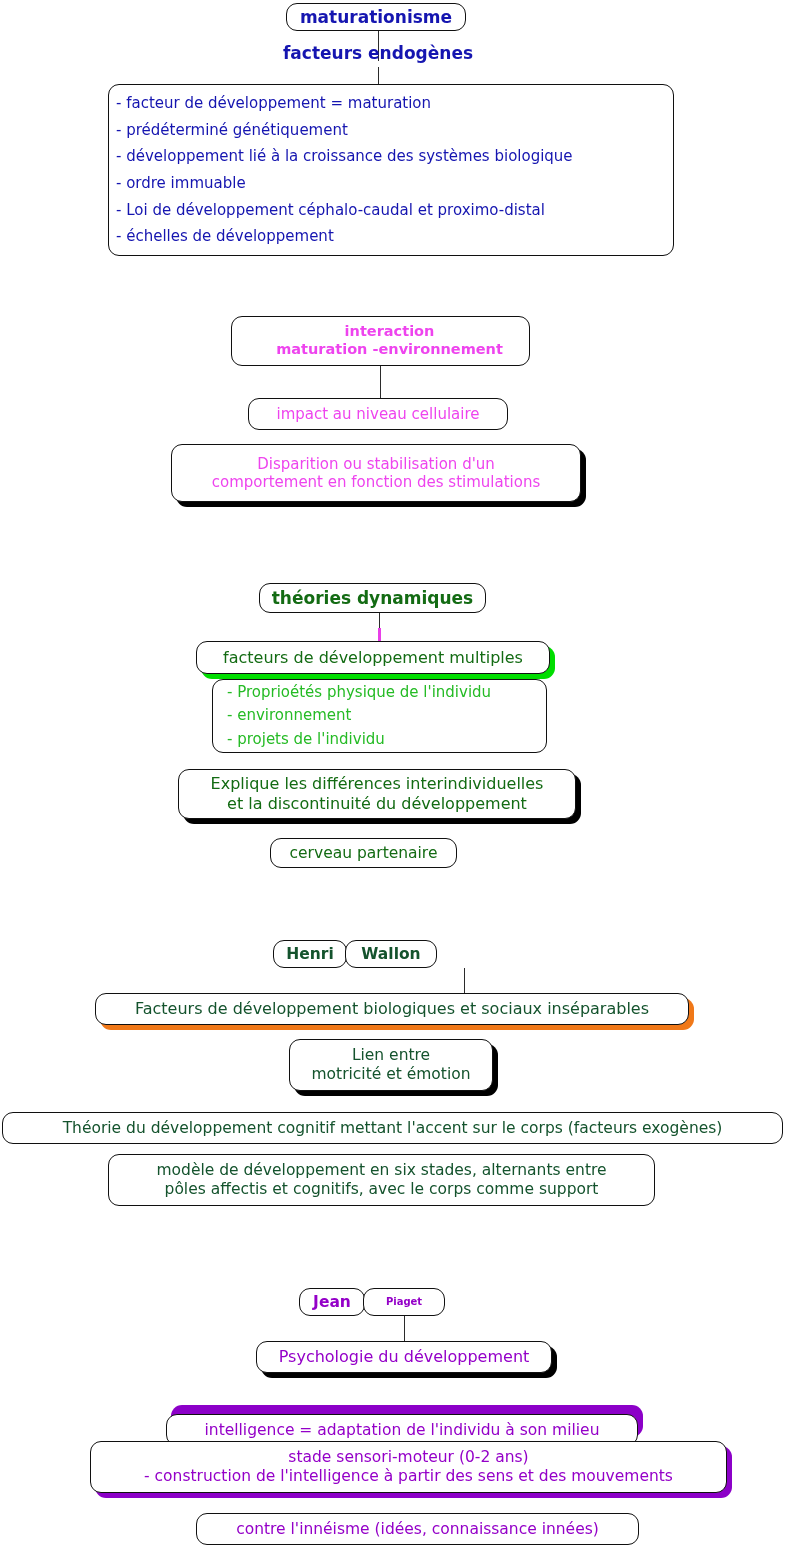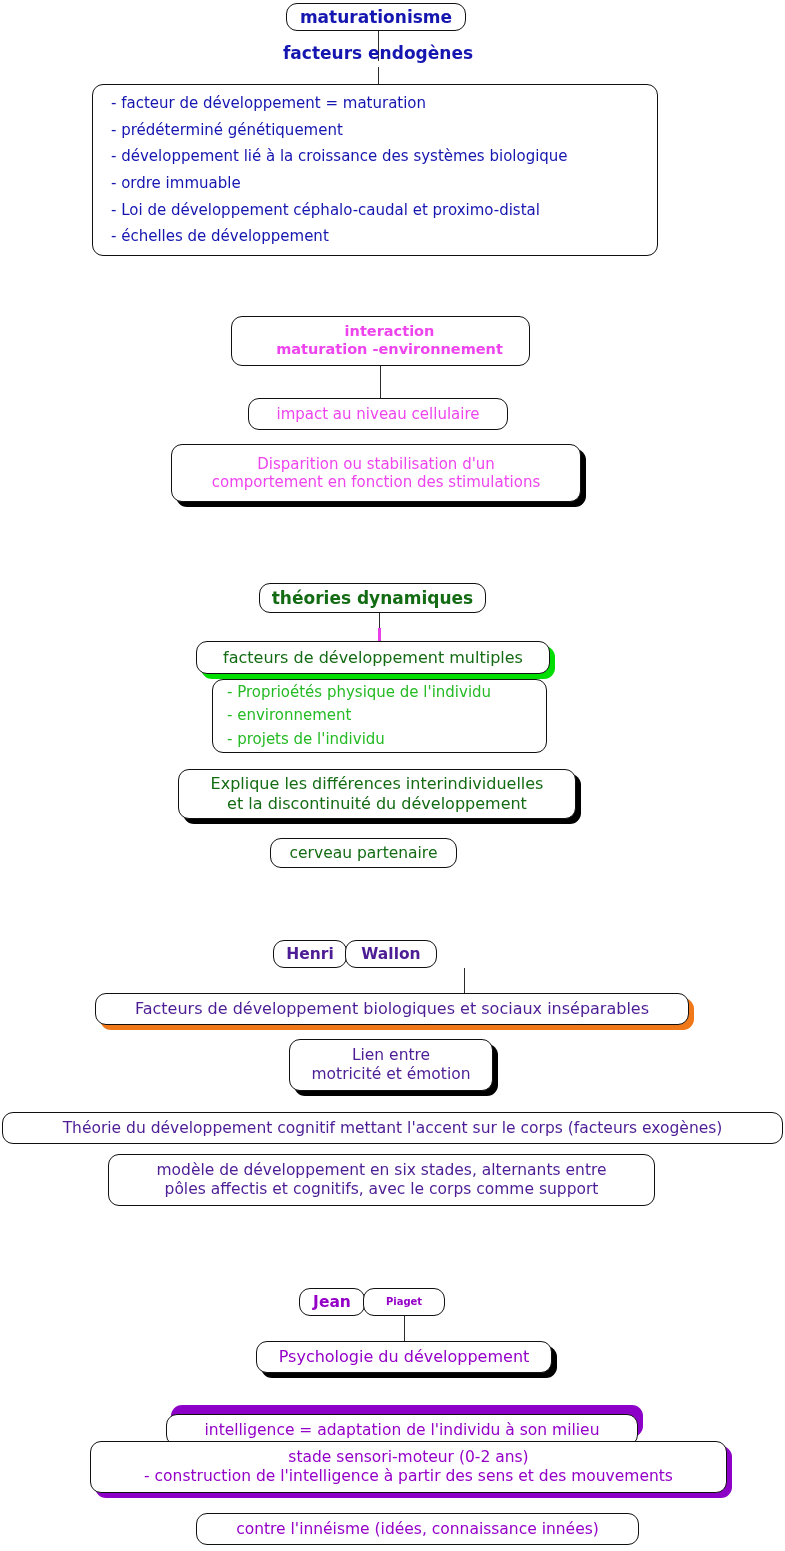--- a/index.html
+++ b/index.html
@@ -31,21 +31,21 @@
 
   
   .conn{position:absolute;background:#2b2b2b;width:1.4px;z-index:1;}
   .conn.magenta{background:#e83fe8;width:2.6px;}
 
   
   .c-blue   {color:#1515b0;}
   .c-magenta{color:#ee44ee;}
   .c-dgreen {color:#136b13;}
   .c-lgreen {color:#25bb25;}
-  .c-orange {color:#4c1d95;}
+  .c-orange {color:#14532d;}
   .c-purple {color:#9400c8;}
 
   
   .shadow{
     position:absolute;
     border-radius:11px;
     z-index:2;
   }
   .sh-black {background:#000000;}
   .sh-green {background:#00dd00;}
@@ -61,21 +61,21 @@
   <div class="conn" style="left:378px;top:67px;height:20px;"></div>
 
   <div class="node bold c-blue" style="left:286px;top:3px;width:180px;height:28px;font-size:17px;">
     <span>maturationisme</span>
   </div>
 
   <div class="node noborder bold c-blue" style="left:258px;top:40px;width:240px;height:27px;font-size:17px;">
     <span>facteurs endogènes</span>
   </div>
 
-  <div class="node left c-blue" style="left:92px;top:84px;width:566px;height:172px;font-size:15px;padding:10px 0 10px 18px;line-height:1.78;">
+  <div class="node left c-blue" style="left:108px;top:84px;width:566px;height:172px;font-size:15px;padding:10px 0 10px 7px;line-height:1.78;">
     <span>- facteur de développement = maturation
 - prédéterminé génétiquement
 - développement lié à la croissance des systèmes biologique
 - ordre immuable
 - Loi de développement céphalo-caudal et proximo-distal
 - échelles de développement</span>
   </div>
 
   <div class="conn" style="left:380px;top:366px;height:34px;"></div>
 

